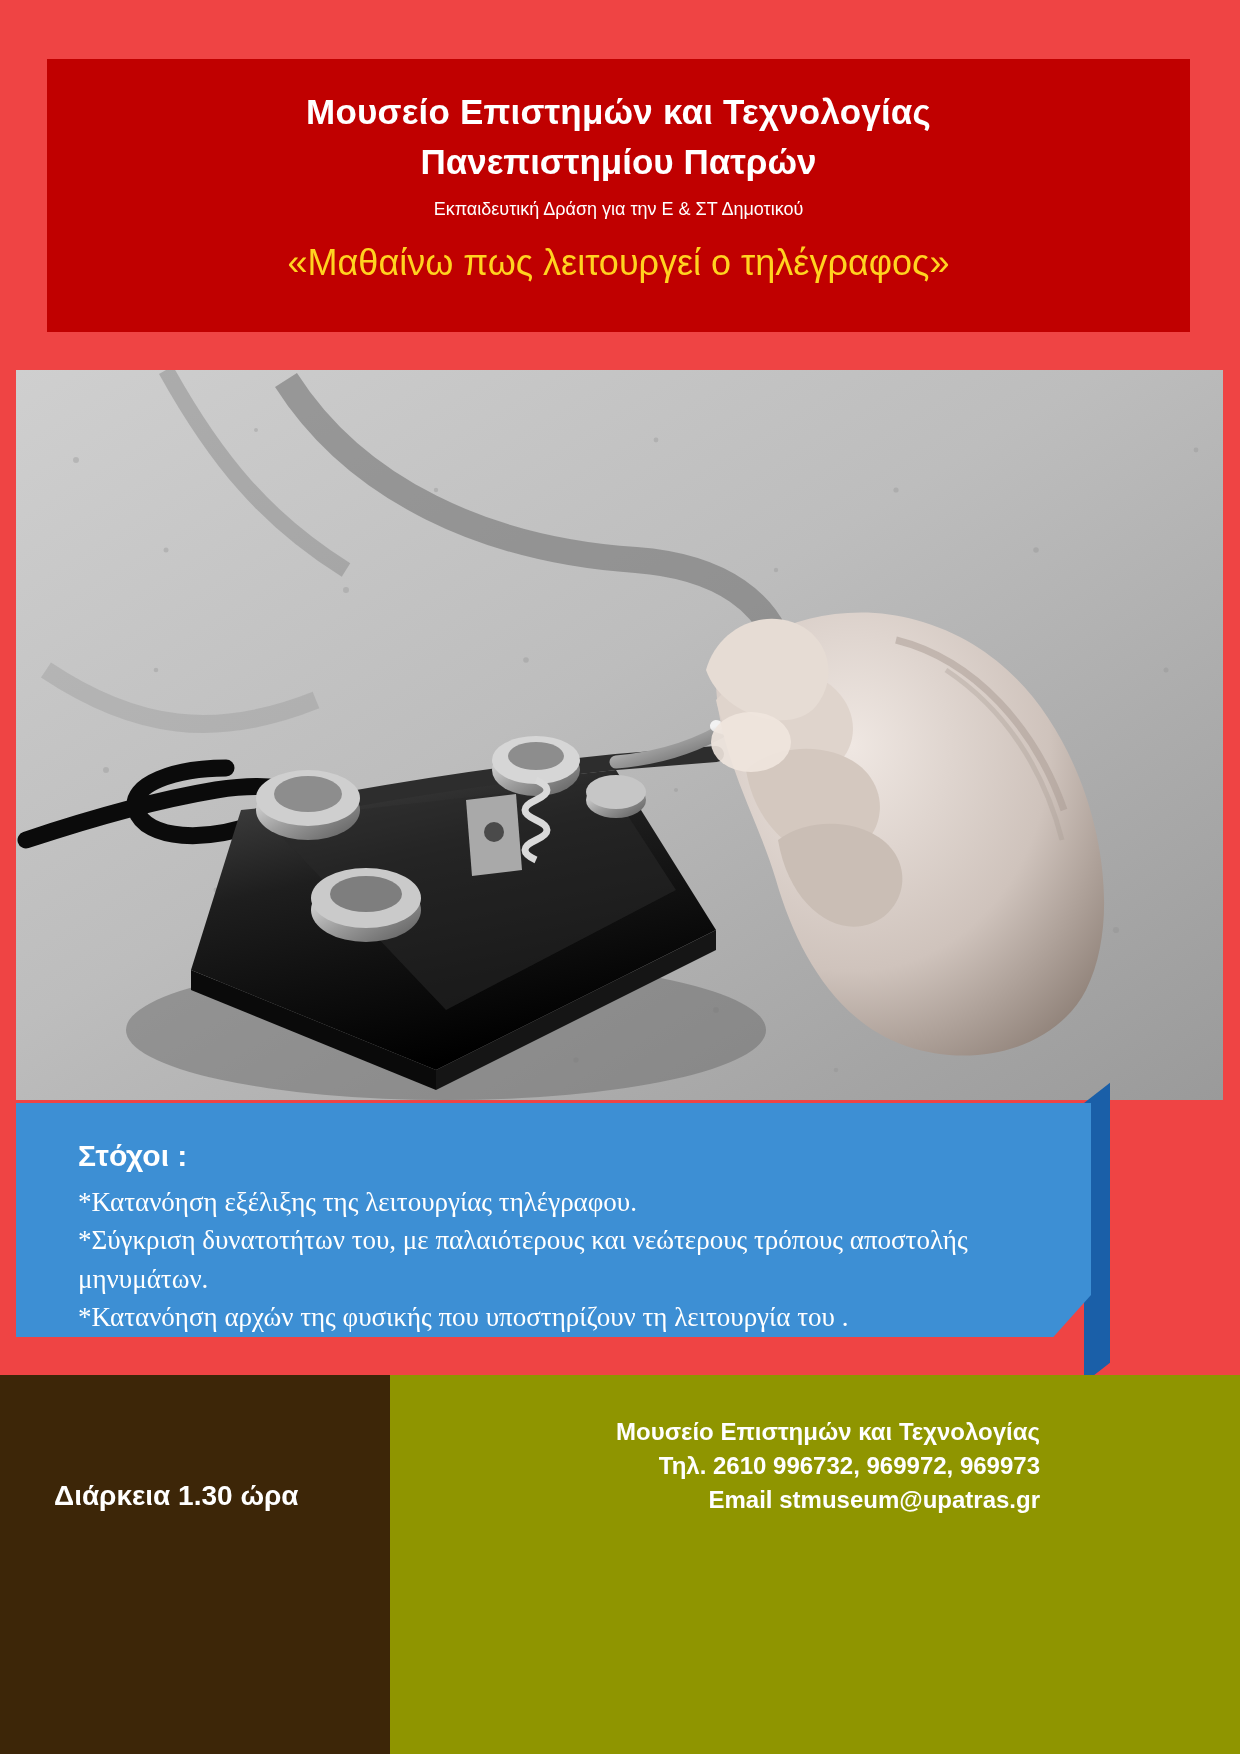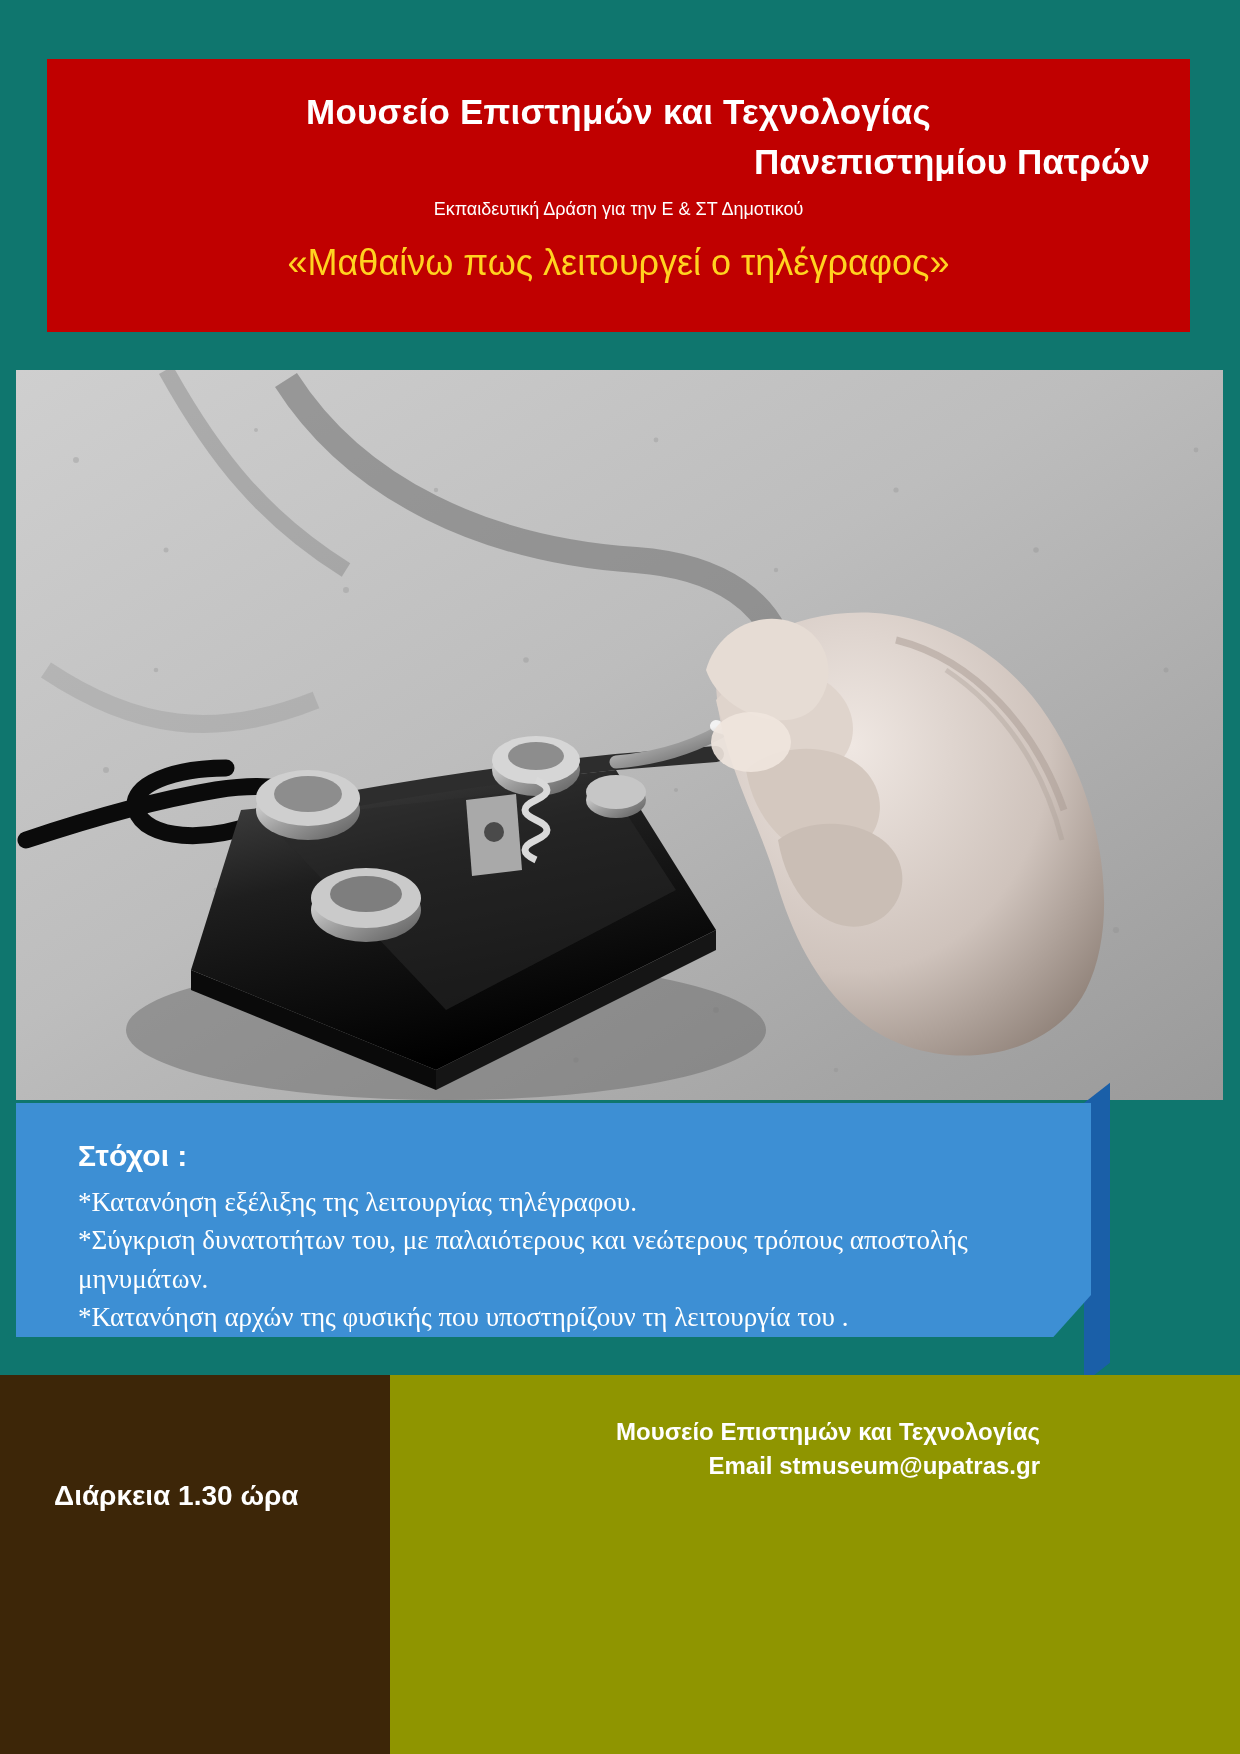--- a/index.html
+++ b/index.html
@@ -11,21 +11,21 @@
     height: 1754px;
     background: #2b1a06;
     font-family: "Liberation Sans", sans-serif;
     overflow: hidden;
     position: relative;
   }
 
   .poster {
     position: absolute;
     inset: 0;
-    background: #0f766e;
+    background: #ef4444;
   }
 
   
   .header-banner {
     position: absolute;
     left: 47px;
     top: 59px;
     width: 1143px;
     height: 273px;
     background: #c00000;
@@ -38,21 +38,20 @@
     font-size: 35px;
     font-weight: bold;
     line-height: 1.42;
     letter-spacing: 0.2px;
   }
   .header-line2 {
     color: #ffffff;
     font-size: 35px;
     font-weight: bold;
     line-height: 1.42;
-    text-align: right;
   }
   .header-sub {
     color: #ffffff;
     font-size: 18px;
     font-weight: normal;
     margin-top: 12px;
     line-height: 1.3;
   }
   .header-title {
     color: #ffd320;
@@ -275,16 +274,17 @@
     <div class="obj-line">*Κατανόηση εξέλιξης της λειτουργίας τηλέγραφου.</div>
     <div class="obj-line">*Σύγκριση δυνατοτήτων του, με παλαιότερους και νεώτερους τρόπους αποστολής μηνυμάτων.</div>
     <div class="obj-line">*Κατανόηση  αρχών της φυσικής που υποστηρίζουν τη λειτουργία του .</div>
   </div>
 
   <div class="bottom-left"></div>
   <div class="bottom-olive"></div>
   <div class="duration">Διάρκεια 1.30 ώρα</div>
   <div class="contact">
     <div>Μουσείο Επιστημών και Τεχνολογίας</div>
+    <div>Τηλ. 2610 996732, 969972, 969973</div>
     <div>Email stmuseum@upatras.gr</div>
   </div>
 
 </div>
 
 </body></html>

